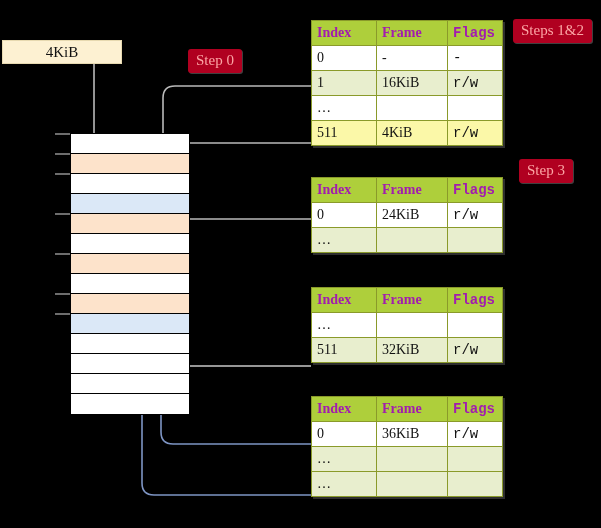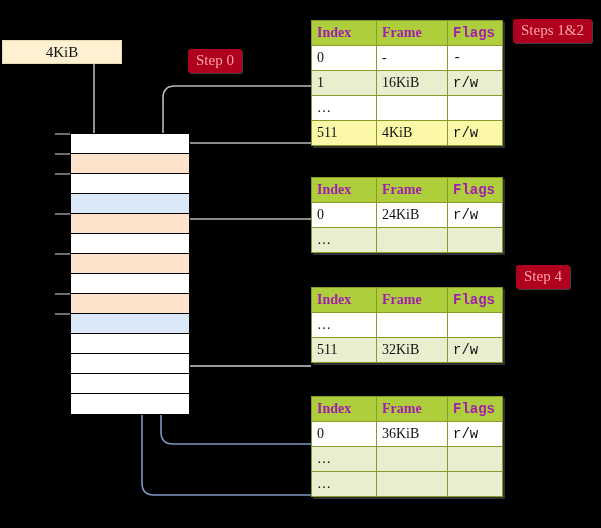--- a/index.html
+++ b/index.html
@@ -175,22 +175,22 @@
       <div class="memrow" style="height: 20px;"></div>
       <div class="memrow" style="height: 20px;"></div>
     </div>
 
   <div class="step-badge" style="left:188px; top:49px;">
     <span>Step 0</span>
   </div>
   <div class="step-badge" style="left:513px; top:19px;">
     <span>Steps 1&amp;2</span>
   </div>
-  <div class="step-badge" style="left:516px; top:265px;">
-    <span>Step 4</span>
+  <div class="step-badge" style="left:519px; top:159px;">
+    <span>Step 3</span>
   </div>
 
 <div class="tick" style="top: 133px;"></div>
     <div class="tick" style="top: 153px;"></div>
     <div class="tick" style="top: 173px;"></div>
     <div class="tick" style="top: 213px;"></div>
     <div class="tick" style="top: 253px;"></div>
     <div class="tick" style="top: 293px;"></div>
     <div class="tick" style="top: 313px;"></div>
     <table class="ptable" style="left: 311px; top: 20px;">

